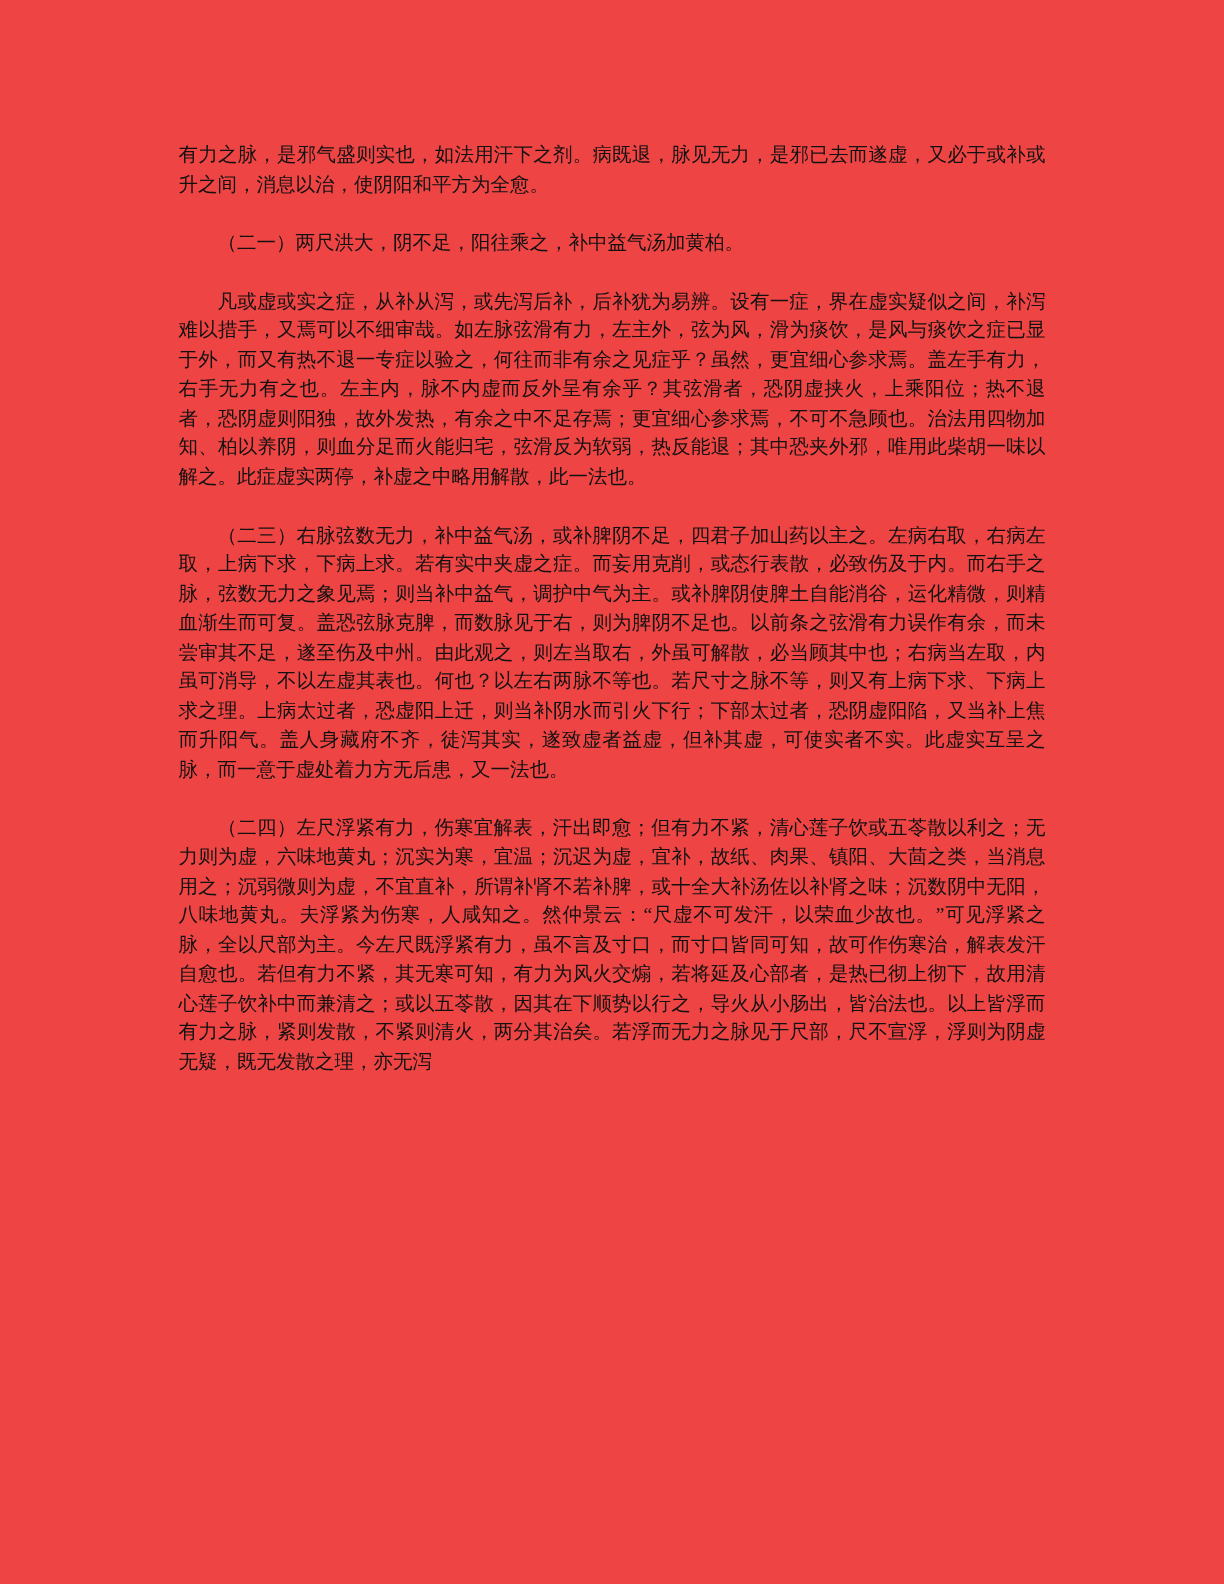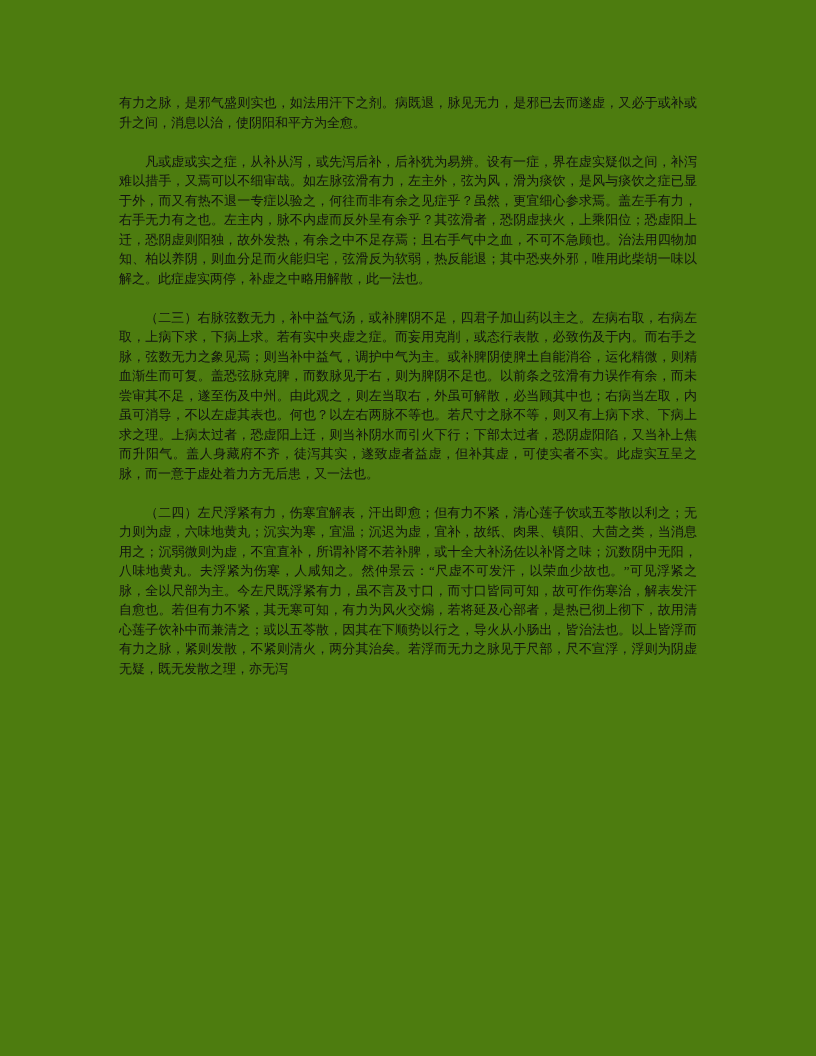--- a/index.html
+++ b/index.html
@@ -4,21 +4,21 @@
 <style>
   html, body {
     margin: 0;
     padding: 0;
     background: #ffffff;
   }
   .page {
     position: relative;
     width: 816px;
     height: 1056px;
-    background: #4d7c0f;
+    background: #ef4444;
     overflow: hidden;
     font-family: "Liberation Serif", "DejaVu Serif", serif;
   }
   .text-block {
     position: absolute;
     left: 119px;
     top: 93px;
     width: 578px;
     color: #111111;
     font-size: 13px;
@@ -37,17 +37,18 @@
   .text-block p:last-child {
     margin-bottom: 16px;
   }
 </style>
 </head>
 <body>
 
 <div class="page">
   <div class="text-block" id="paragraphs-container">
       <p class="noindent">有力之脉，是邪气盛则实也，如法用汗下之剂。病既退，脉见无力，是邪已去而遂虚，又必于或补或升之间，消息以治，使阴阳和平方为全愈。</p>
-      <p>凡或虚或实之症，从补从泻，或先泻后补，后补犹为易辨。设有一症，界在虚实疑似之间，补泻难以措手，又焉可以不细审哉。如左脉弦滑有力，左主外，弦为风，滑为痰饮，是风与痰饮之症已显于外，而又有热不退一专症以验之，何往而非有余之见症乎？虽然，更宜细心参求焉。盖左手有力，右手无力有之也。左主内，脉不内虚而反外呈有余乎？其弦滑者，恐阴虚挟火，上乘阳位；恐虚阳上迁，恐阴虚则阳独，故外发热，有余之中不足存焉；且右手气中之血，不可不急顾也。治法用四物加知、柏以养阴，则血分足而火能归宅，弦滑反为软弱，热反能退；其中恐夹外邪，唯用此柴胡一味以解之。此症虚实两停，补虚之中略用解散，此一法也。</p>
+      <p>（二一）两尺洪大，阴不足，阳往乘之，补中益气汤加黄柏。</p>
+      <p>凡或虚或实之症，从补从泻，或先泻后补，后补犹为易辨。设有一症，界在虚实疑似之间，补泻难以措手，又焉可以不细审哉。如左脉弦滑有力，左主外，弦为风，滑为痰饮，是风与痰饮之症已显于外，而又有热不退一专症以验之，何往而非有余之见症乎？虽然，更宜细心参求焉。盖左手有力，右手无力有之也。左主内，脉不内虚而反外呈有余乎？其弦滑者，恐阴虚挟火，上乘阳位；热不退者，恐阴虚则阳独，故外发热，有余之中不足存焉；更宜细心参求焉，不可不急顾也。治法用四物加知、柏以养阴，则血分足而火能归宅，弦滑反为软弱，热反能退；其中恐夹外邪，唯用此柴胡一味以解之。此症虚实两停，补虚之中略用解散，此一法也。</p>
       <p>（二三）右脉弦数无力，补中益气汤，或补脾阴不足，四君子加山药以主之。左病右取，右病左取，上病下求，下病上求。若有实中夹虚之症。而妄用克削，或态行表散，必致伤及于内。而右手之脉，弦数无力之象见焉；则当补中益气，调护中气为主。或补脾阴使脾土自能消谷，运化精微，则精血渐生而可复。盖恐弦脉克脾，而数脉见于右，则为脾阴不足也。以前条之弦滑有力误作有余，而未尝审其不足，遂至伤及中州。由此观之，则左当取右，外虽可解散，必当顾其中也；右病当左取，内虽可消导，不以左虚其表也。何也？以左右两脉不等也。若尺寸之脉不等，则又有上病下求、下病上求之理。上病太过者，恐虚阳上迁，则当补阴水而引火下行；下部太过者，恐阴虚阳陷，又当补上焦而升阳气。盖人身藏府不齐，徒泻其实，遂致虚者益虚，但补其虚，可使实者不实。此虚实互呈之脉，而一意于虚处着力方无后患，又一法也。</p>
       <p>（二四）左尺浮紧有力，伤寒宜解表，汗出即愈；但有力不紧，清心莲子饮或五苓散以利之；无力则为虚，六味地黄丸；沉实为寒，宜温；沉迟为虚，宜补，故纸、肉果、镇阳、大茴之类，当消息用之；沉弱微则为虚，不宜直补，所谓补肾不若补脾，或十全大补汤佐以补肾之味；沉数阴中无阳，八味地黄丸。夫浮紧为伤寒，人咸知之。然仲景云：“尺虚不可发汗，以荣血少故也。”可见浮紧之脉，全以尺部为主。今左尺既浮紧有力，虽不言及寸口，而寸口皆同可知，故可作伤寒治，解表发汗自愈也。若但有力不紧，其无寒可知，有力为风火交煽，若将延及心部者，是热已彻上彻下，故用清心莲子饮补中而兼清之；或以五苓散，因其在下顺势以行之，导火从小肠出，皆治法也。以上皆浮而有力之脉，紧则发散，不紧则清火，两分其治矣。若浮而无力之脉见于尺部，尺不宣浮，浮则为阴虚无疑，既无发散之理，亦无泻</p>
     </div>
 </div>
 
 </body></html>

